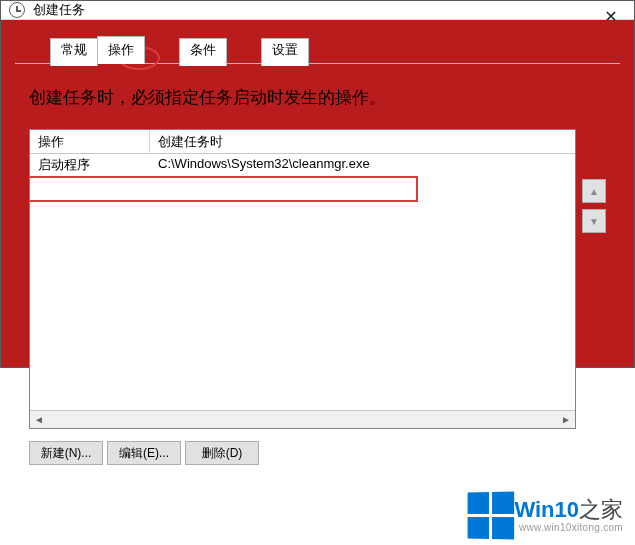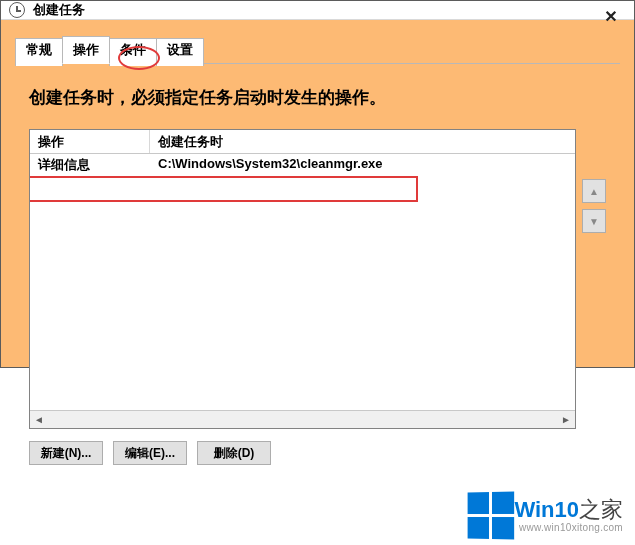--- a/index.html
+++ b/index.html
@@ -7,22 +7,22 @@
     width: 635px; height: 545px;
     font-family: "Microsoft YaHei", "Segoe UI", Tahoma, sans-serif;
     font-size: 13px;
     background: #fff;
     position: relative;
     overflow: hidden;
   }
   .window {
     width: 635px; height: 368px;
     border: 1px solid #5b5b5b;
-    background: #fdba74;
-    display: flex; flex-direction: column; font-weight: bold;
+    background: #b91c1c;
+    display: flex; flex-direction: column;
   }
   
   .titlebar {
     height: 32px;
     background: #fff;
     border-bottom: 1px solid #d9d9d9;
     display: flex; align-items: center;
     padding-left: 8px;
     position: relative;
   }
@@ -68,21 +68,21 @@
     border-bottom: none;
     background: #fff;
     margin-right: -1px;
     margin-bottom: -1px;
     font-size: 13px;
     color: #000;
     position: relative;
   }
   .tab.inactive {
     transform: translateY(2px);
-    padding-top: 2px; padding-bottom: 2px;
+    padding-top: 2px; padding-bottom: 2px; margin-left: 35px;
   }
   .tab.active {
     background: #fff;
     border-bottom: 1px solid #fff;
     z-index: 2;
   }
   .tab-highlight {
     position: absolute;
     border: 2px solid #e03a3a;
     border-radius: 50%/50%;
@@ -168,21 +168,21 @@
     width: 24px; height: 24px;
     border: 1px solid #adadad;
     background: #e1e1e1;
     display: flex; align-items: center; justify-content: center;
     font-size: 10px;
     color: #888;
   }
   
   .btnrow {
     display: flex;
-    gap: 10px;
+    gap: 4px;
     margin-top: 12px;
   }
   .btn {
     min-width: 74px;
     height: 24px;
     padding: 0 10px;
     border: 1px solid #adadad;
     background: #e1e1e1;
     font-size: 12px;
     display: flex; align-items: center; justify-content: center;
@@ -233,21 +233,21 @@
     <div class="desc">创建任务时，必须指定任务启动时发生的操作。</div>
 
     <div class="table-wrap">
       <div class="table">
         <div class="thead">
           <div class="th col1">操作</div>
           <div class="th col2">创建任务时</div>
         </div>
         <div class="tbody">
           <div class="trow">
-            <div class="td col1">详细信息</div>
+            <div class="td col1">启动程序</div>
             <div class="td col2">C:\Windows\System32\cleanmgr.exe</div>
           </div>
           <div class="row-highlight"></div>
         </div>
         <div class="hscroll">
           <div class="arrow">◄</div>
           <div class="track"></div>
           <div class="arrow">►</div>
         </div>
       </div>

